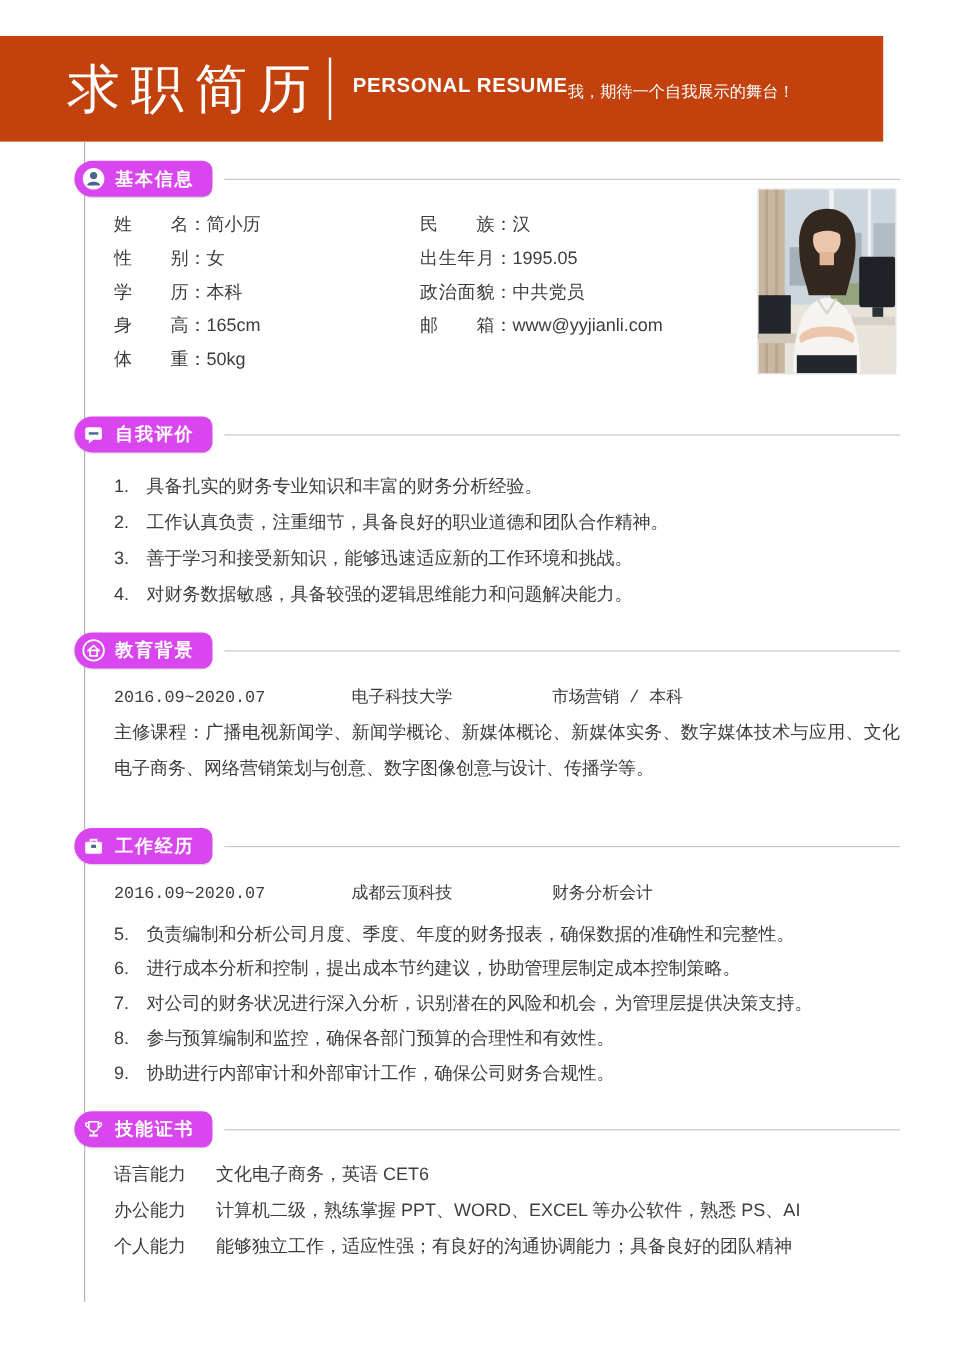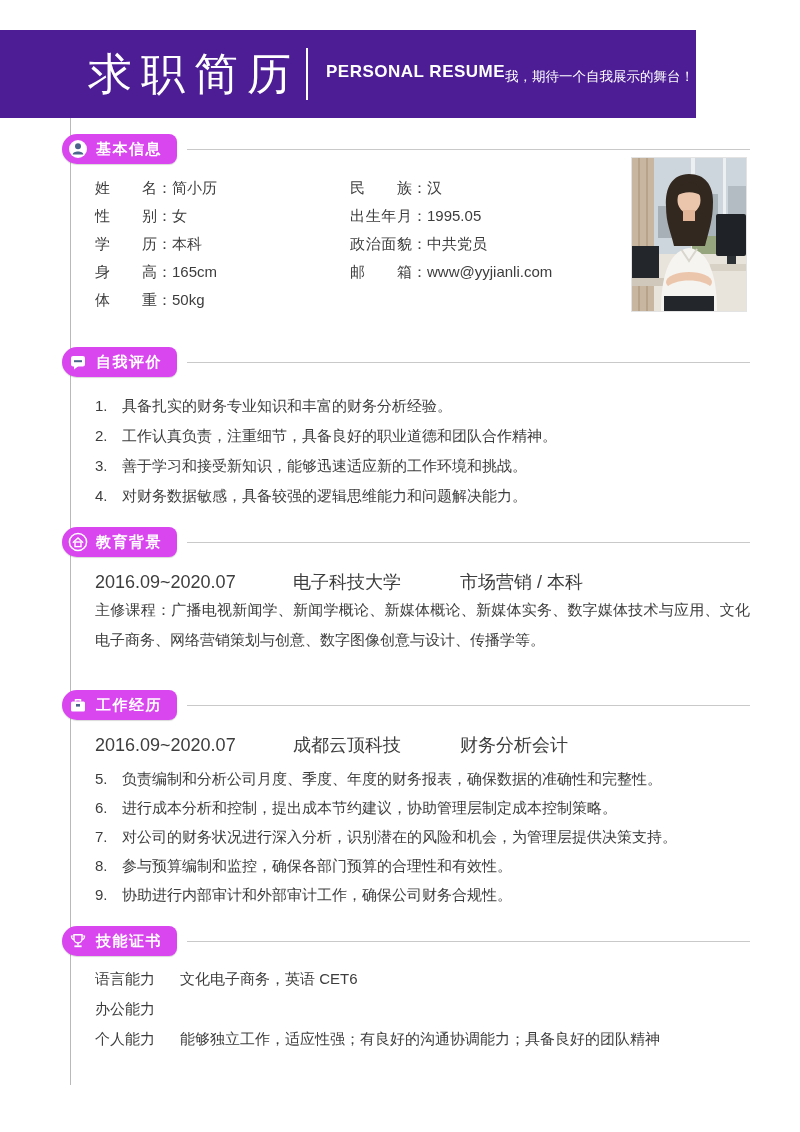--- a/index.html
+++ b/index.html
@@ -1,20 +1,20 @@
 <!DOCTYPE html>
 <html><head>
 <meta charset="utf-8">
 <style>
   html,body{margin:0;padding:0;background:#fff;}
   body{font-family:"Liberation Sans","DejaVu Sans",sans-serif;color:#3d3d3d;}
   .page{position:relative;width:800px;height:1132px;background:#ffffff;overflow:hidden;}
 
   
-  .banner{position:absolute;top:30px;left:0;width:664px;height:88px;background:#4c1d95;display:flex;align-items:center;padding-left:32px;}
+  .banner{position:absolute;top:30px;left:0;width:736px;height:88px;background:#c2410c;display:flex;align-items:center;}
   .logo{font-size:44px;color:#ffffff;letter-spacing:9px;margin-left:56px;font-weight:400;white-space:nowrap;}
   .banner-divider{width:2px;height:52px;background:#ffffff;margin:0 18px 0 6px;}
   .banner-right{display:flex;flex-direction:row;justify-content:flex-start;}
   .title-en{font-size:17px;font-weight:bold;color:#ffffff;letter-spacing:.5px;}
   .subtitle{font-size:13.5px;color:#ffffff;margin-top:6px;}
 
   
   .v-line{position:absolute;left:70px;top:118px;width:1px;height:967px;background:#b9b9b9;z-index:0;}
 
   .content{position:absolute;top:118px;left:0;width:800px;}
@@ -41,21 +41,21 @@
   .num-item{display:flex;line-height:30px;font-size:15px;}
   .num-item.work{line-height:29px;}
   .num{width:27px;flex:none;}
   .txt{flex:1;}
 
   
   #sec-self{margin-top:33px;}
   #sec-edu{margin-top:16px;}
   #sec-work{margin-top:33px;}
   #sec-skill{margin-top:17px;}
-  .exp-row{display:flex;padding:10px 0 0 33px;line-height:30px;font-size:18px;}
+  .exp-row{display:flex;padding:10px 0 0 33px;line-height:30px;font-size:14px;font-family:Liberation Mono, monospace;}
   .exp-date{width:198px;}
   .exp-org{width:167px;}
   .courses{padding:0 0 0 33px;line-height:30px;font-size:15px;text-align:justify;font-family:Liberation Mono, monospace;}
   .work-list{padding:4px 0 0 33px;}
 
   
   .skill-list{padding:8px 0 0 33px;}
   .skill-row{display:flex;line-height:30px;font-size:15px;}
   .skill-label{width:85px;flex:none;}
 </style>
@@ -254,20 +254,21 @@
         </div>
         <div class="h-rule"></div>
       </div>
       <div class="skill-list">
         <div class="skill-row">
             <span class="skill-label">语言能力</span>
             <span class="skill-value">文化电子商务，英语 CET6</span>
           </div>
         <div class="skill-row">
             <span class="skill-label">办公能力</span>
+            <span class="skill-value">计算机二级，熟练掌握 PPT、WORD、EXCEL 等办公软件，熟悉 PS、AI</span>
           </div>
         <div class="skill-row">
             <span class="skill-label">个人能力</span>
             <span class="skill-value">能够独立工作，适应性强；有良好的沟通协调能力；具备良好的团队精神</span>
           </div>
       </div>
     </div>
 
   </div>
 </div>

